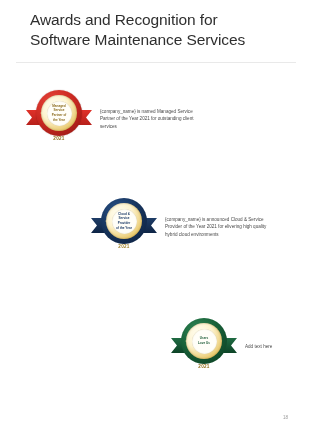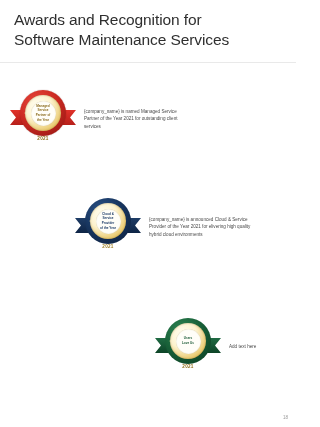--- a/index.html
+++ b/index.html
@@ -13,20 +13,21 @@
     position: relative;
     overflow: hidden;
     font-family: "Liberation Sans", sans-serif;
     color: #3c3c3c;
   }
 
   .page {
     position: absolute;
     inset: 0;
     background: #ffffff;
+    margin-left: 16px;
   }
 
   
   .header {
     position: absolute;
     left: 14px;
     top: 10px;
     right: 14px;
   }
   .page-title {

